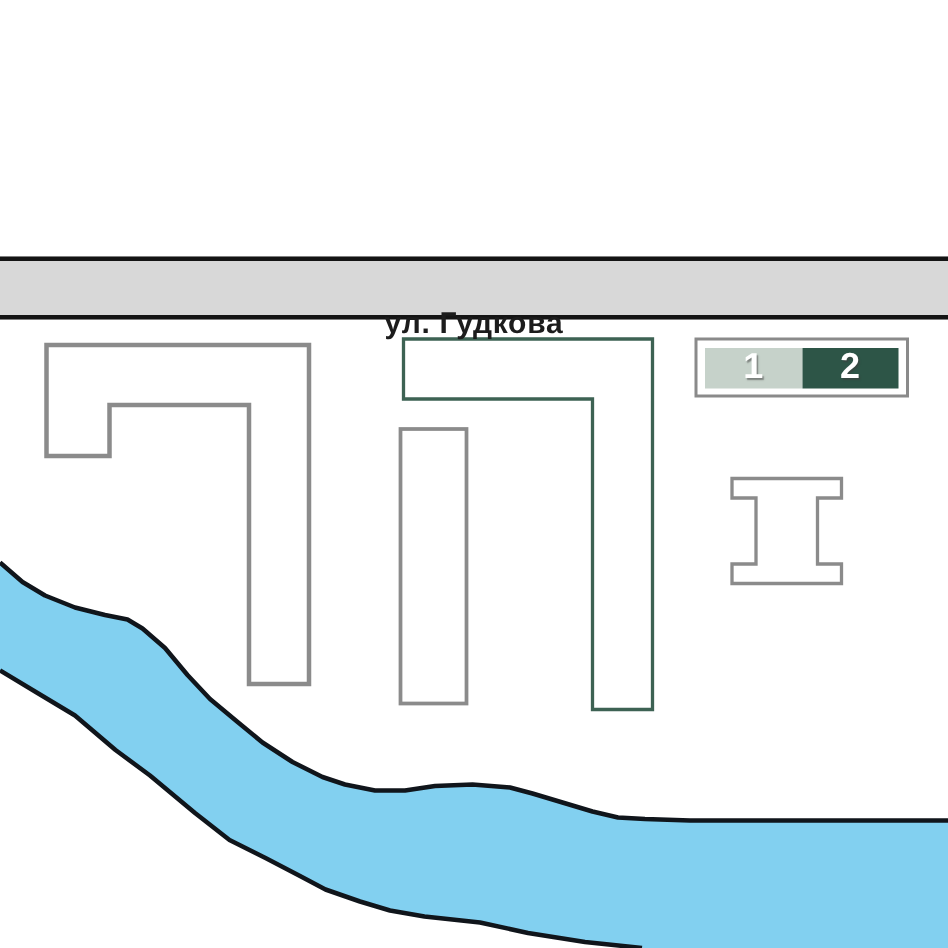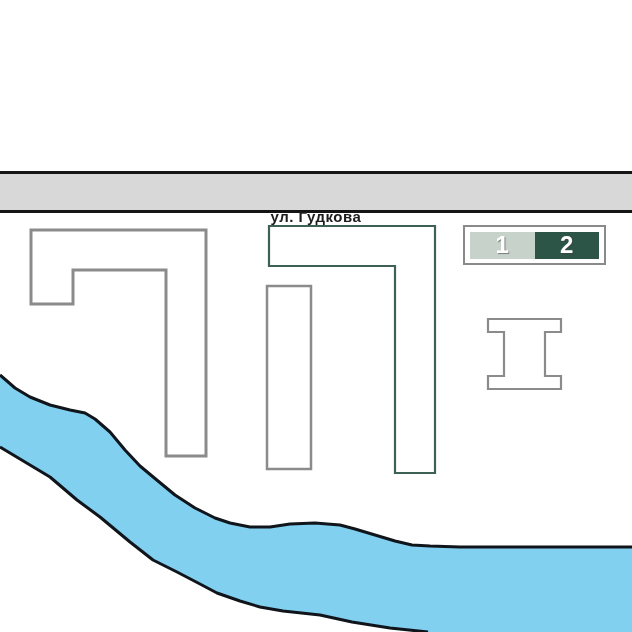--- a/index.html
+++ b/index.html
@@ -31,21 +31,21 @@
     height: 42px;
     box-sizing: border-box;
     background: #d8d8d8;
     border-top: 3px solid #141414;
     border-bottom: 3px solid #141414;
     display: flex;
     align-items: center;
     justify-content: center;
   }
   .street-label {
-    font-size: 15px;
+    font-size: 20px;
     font-weight: bold;
     color: #1c1c1c;
     letter-spacing: 0.5px;
     margin-top: 48px;
   }
   
   .legend-box {
     position: absolute;
     left: 463px;
     top: 225px;

